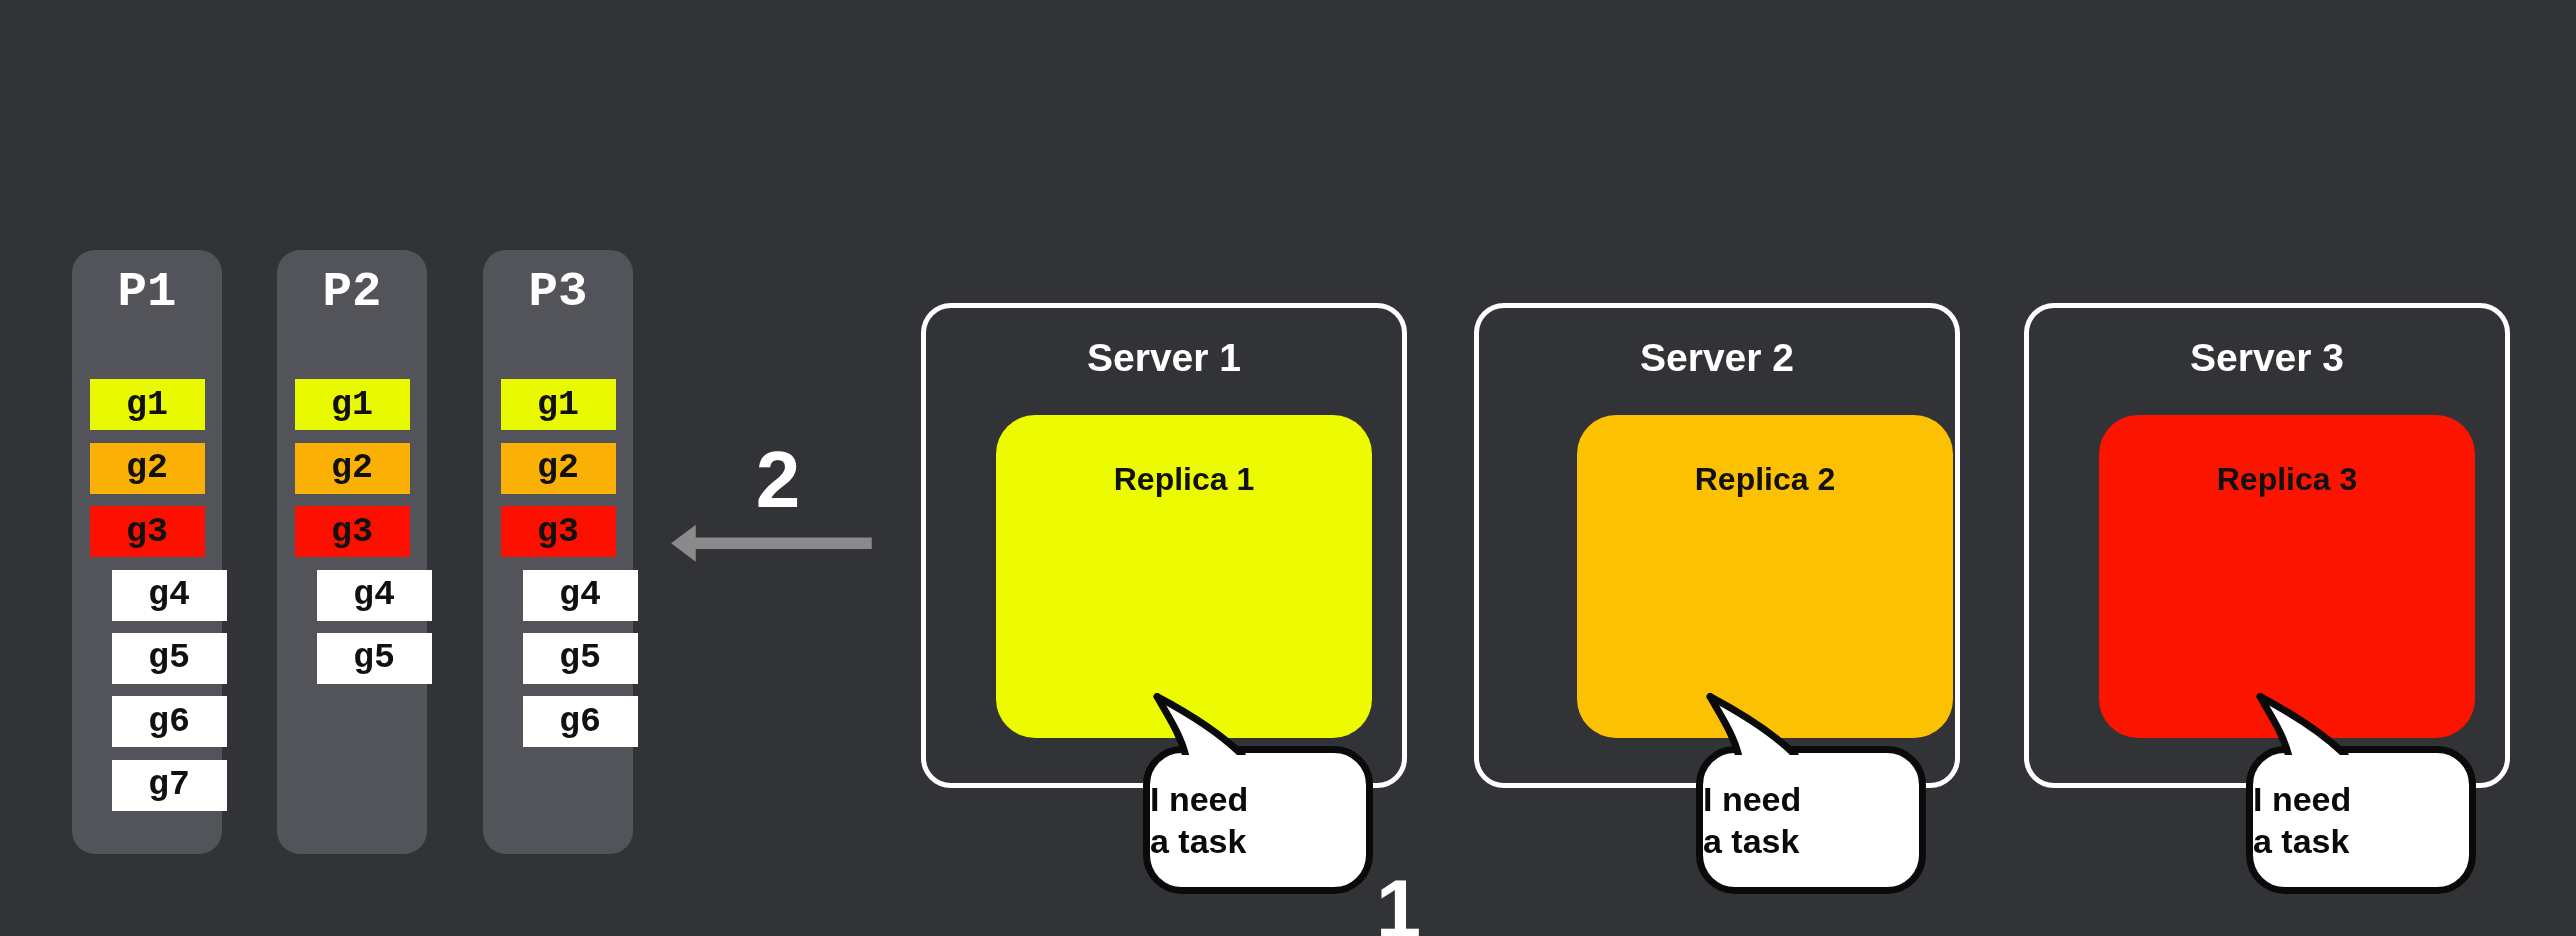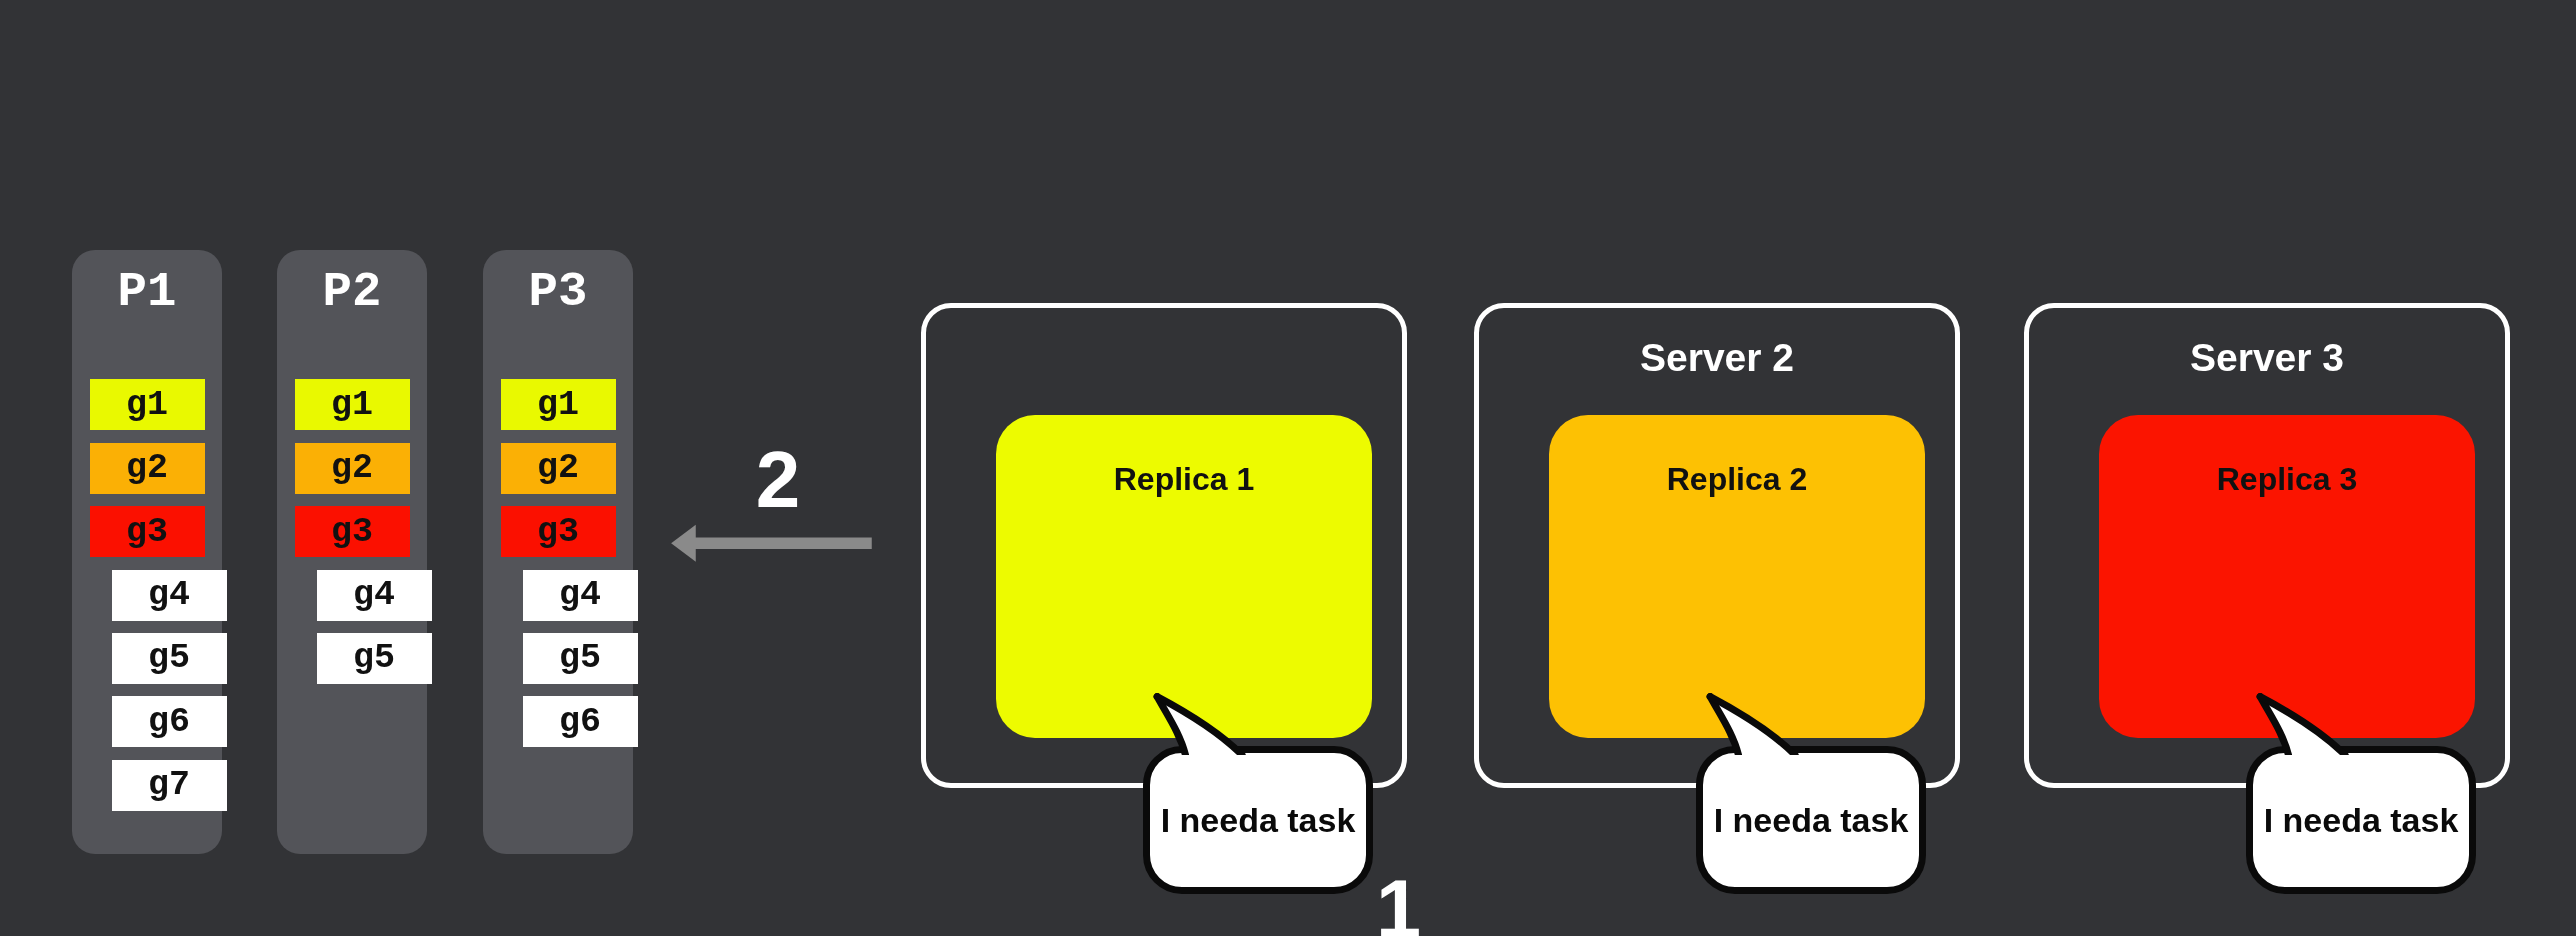--- a/index.html
+++ b/index.html
@@ -33,29 +33,29 @@
   
   .server{position:absolute;top:303px;width:486px;height:485px;box-sizing:border-box;
     border:5.3px solid var(--text-light,#fff);border-radius:30px;}
   .s1{left:921px}.s2{left:1474px}.s3{left:2024px}
   .server-title{margin-top:28px;text-align:center;font-size:39px;font-weight:700;
     color:var(--text-light,#fff);}
 
   .replica{position:absolute;left:70px;top:107px;width:376px;height:323px;
     border-radius:39px;text-align:center;}
   .replica-yellow{background:var(--replica-yellow,#EDFB00);}
-  .replica-orange{background:var(--replica-orange,#FDC103);}
+  .replica-orange{background:var(--replica-orange,#FDC103);margin-left:28px;}
   .replica-red{background:var(--replica-red,#FB1400);}
   .replica-label{display:inline-block;margin-top:46px;font-size:32px;font-weight:700;
     color:var(--text-dark,#0b0b0b);}
 
   
   .bubble{position:absolute;left:217px;top:438px;width:230px;height:148px;box-sizing:border-box;
     background:#fff;border:7px solid var(--bubble-border,#0a0a0a);border-radius:39px;
-    display:flex;flex-direction:row;align-items:center;justify-content:center;z-index:5;}
+    display:flex;flex-direction:column;justify-content:center;z-index:5;}
   .bubble-line{font-size:34px;font-weight:700;color:var(--bubble-border,#0a0a0a);line-height:42px;}
   .tail{position:absolute;left:217px;top:385px;width:115px;height:62px;z-index:6;}
 </style>
 </head>
 <body>
 
 <div class="canvas">
 
   <section class="partition p1">
     <div class="partition-title">P1</div>
@@ -93,20 +93,21 @@
     </div>
   </section>
 
   <div class="step2-label">2</div>
   <svg class="step2-arrow" viewBox="0 0 235 50">
     <line x1="28" y1="23" x2="232" y2="23" stroke="#8A8A8A" stroke-width="13"></line>
     <polygon points="4,23 32,2 32,44" fill="#8A8A8A"></polygon>
   </svg>
 
   <section class="server s1">
+    <div class="server-title">Server 1</div>
     <div class="replica replica-yellow">
       <span class="replica-label">Replica 1</span>
     </div>
     <svg class="tail" viewBox="0 0 130 70">
       <path d="M16 4 C28 26 42 46 48 70 L112 70 C86 44 50 22 16 4 Z" fill="#ffffff"></path>
       <path d="M16 4 C28 26 42 46 48 70" stroke="#0a0a0a" stroke-width="8" fill="none" stroke-linecap="round"></path>
       <path d="M16 4 C50 22 86 44 112 70" stroke="#0a0a0a" stroke-width="8" fill="none" stroke-linecap="round"></path>
     </svg>
     <div class="bubble">
       <div class="bubble-line">I need</div>

